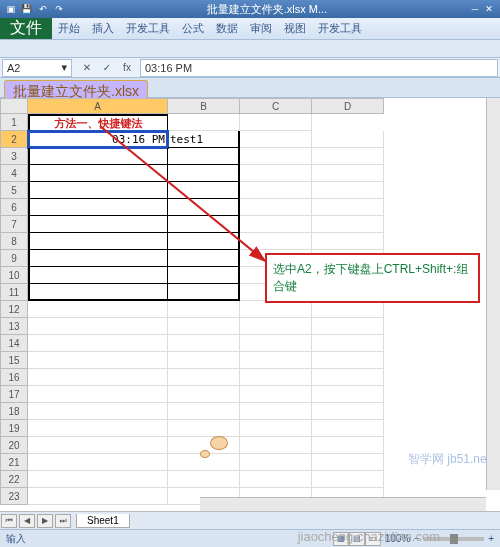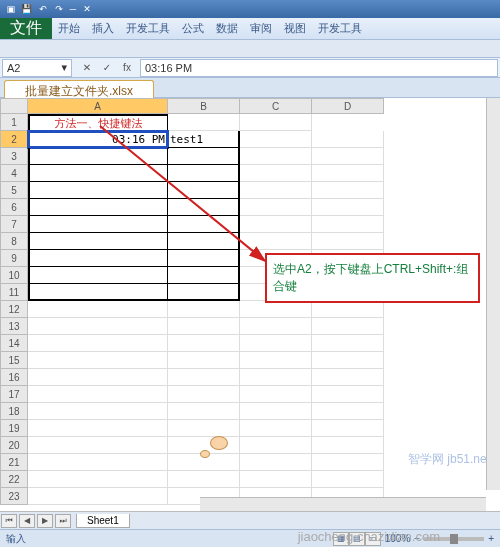--- a/index.html
+++ b/index.html
@@ -11,34 +11,34 @@
 .menubar{height:22px;background:linear-gradient(#e8f0fa,#d4e2f4);display:flex;align-items:center;border-bottom:1px solid #a8bdd8}
 .file-tab{background:#1a6b3a;color:#fff;padding:3px 10px;font-size:16px;height:100%;display:flex;align-items:center}
 .menu-item{padding:0 6px;color:#3a5a8a;font-size:11px;cursor:pointer}
 .toolbar2{height:18px;background:#e0e8f4;border-bottom:1px solid #a8bdd8;display:flex;align-items:center;gap:3px;padding:0 4px}
 .formula-bar{height:20px;background:#e8f0fa;border-bottom:1px solid #a8bdd8;display:flex;align-items:center}
 .name-box{width:70px;height:18px;background:#fff;border:1px solid #a8bdd8;margin:0 2px;padding:0 4px;display:flex;align-items:center;justify-content:space-between;color:#333}
 .fx-btns{display:flex;gap:2px;padding:0 4px}
 .fx-btn{width:18px;height:16px;display:flex;align-items:center;justify-content:center;color:#555;font-size:10px}
 .formula-input{flex:1;height:18px;background:#fff;border:1px solid #a8bdd8;margin-right:2px;padding:0 4px;display:flex;align-items:center;color:#333}
 .doc-tab-bar{height:20px;background:#d8e4f2;border-bottom:1px solid #a8bdd8;padding:2px 4px 0}
-.doc-tab{display:inline-block;background:#ffffff;border:1px solid #d4a84a;border-bottom:none;padding:2px 20px;border-radius:3px 3px 0 0;font-size:12px;color:#8a5a1a}
+.doc-tab{display:inline-block;background:#c4b5fd;border:1px solid #d4a84a;border-bottom:none;padding:2px 8px;border-radius:3px 3px 0 0;font-size:14px;color:#8a5a1a}
 .grid-area{position:relative;height:410px;background:#fff;overflow:hidden}
 .col-headers{display:flex;position:absolute;top:0;left:0}
 .corner{width:28px;height:16px;background:#e8e8e8;border:1px solid #bbb}
 .col-h{height:16px;background:#e8e8e8;border:1px solid #bbb;border-left:none;display:flex;align-items:center;justify-content:center;color:#555;font-size:10px}
 .col-h.sel{background:#ffc966}
 .row-headers{position:absolute;top:16px;left:0}
 .row-h{width:28px;height:17px;background:#e8e8e8;border:1px solid #bbb;border-top:none;display:flex;align-items:center;justify-content:center;color:#555;font-size:10px}
 .row-h.sel{background:#ffc966}
 .cells{position:absolute;top:16px;left:28px}
 .cell-row{display:flex}
 .cell{height:17px;border-right:1px solid #ddd;border-bottom:1px solid #ddd;padding:0 2px;display:flex;align-items:center;font-size:11px;overflow:hidden}
 .sel-cell{outline:3px solid #2050c0;outline-offset:-2px;background:#fff;justify-content:flex-end;font-family:monospace}
-.header-cell{color:#d02020;font-weight:normal;justify-content:center}
+.header-cell{color:#d02020;font-weight:bold;justify-content:center}
 .arrow-svg{position:absolute;top:18px;left:90px;pointer-events:none}
 .annotation{position:absolute;top:155px;left:265px;width:215px;border:2px solid #d02020;background:#fff;padding:6px;font-size:12px;color:#15803d;line-height:1.4}
 .cloud{position:absolute;top:280px;left:180px;width:170px;height:80px}
 .cloud-body{position:relative;width:170px;height:65px;background:#f8d4a8;border:1px solid #c89050;border-radius:50%/50%;display:flex;align-items:center;justify-content:center;text-align:center;font-size:11px;color:#3a4a8a;font-style:italic;padding:6px}
 .cloud-body::before,.cloud-body::after{content:"";position:absolute;background:#f8d4a8;border:1px solid #c89050;border-radius:50%}
 .cloud-body::before{width:40px;height:30px;top:-12px;left:20px}
 .cloud-body::after{width:45px;height:32px;top:-10px;right:25px}
 .cloud-tail1{position:absolute;width:18px;height:14px;background:#f8d4a8;border:1px solid #c89050;border-radius:50%;bottom:8px;left:30px}
 .cloud-tail2{position:absolute;width:10px;height:8px;background:#f8d4a8;border:1px solid #c89050;border-radius:50%;bottom:0;left:20px}
 .watermark{position:absolute;bottom:40px;right:10px;color:#88a8d8;font-size:12px;opacity:.7}
@@ -58,20 +58,21 @@
 </head>
 <body>
 
 <div class="titlebar">
   <div class="icons">
     <span class="icon-sq">▣</span>
     <span class="icon-sq">💾</span>
     <span class="icon-sq">↶</span>
     <span class="icon-sq">↷</span>
   </div>
+  <div class="title">批量建立文件夹.xlsx M...</div>
   <span class="icon-sq">─</span>
   <span class="icon-sq">✕</span>
 </div>
 
 <div class="menubar">
   <div class="file-tab">文件</div>
   <div class="menu-item">开始</div>
   <div class="menu-item">插入</div>
   <div class="menu-item">开发工具</div>
   <div class="menu-item">公式</div>

